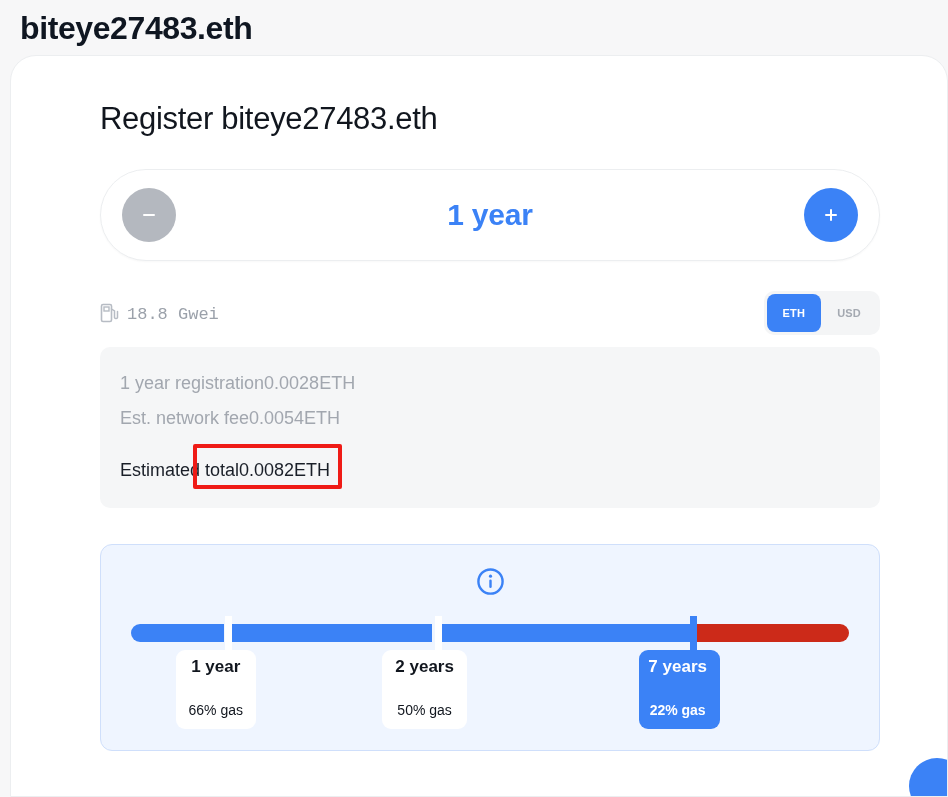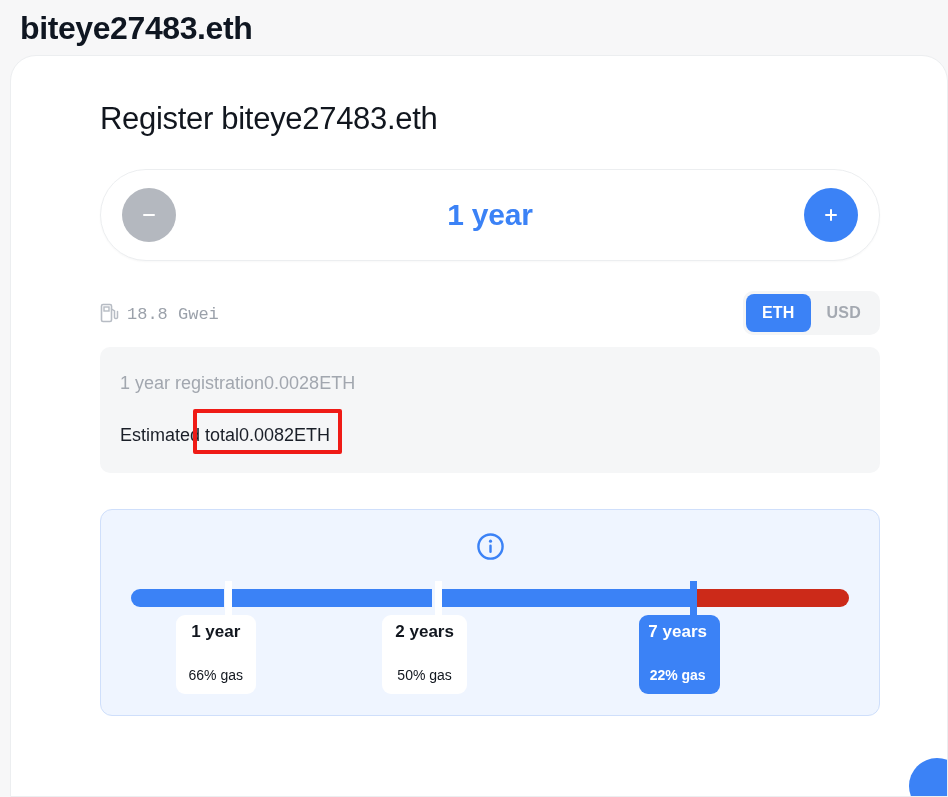--- a/index.html
+++ b/index.html
@@ -120,21 +120,21 @@
     align-items: center;
     background: #f4f5f6;
     border-radius: 10px;
     padding: 3px;
     height: 44px;
   }
   .cur-btn {
     border: none;
     background: transparent;
     font-family: inherit;
-    font-size: 16px;
+    font-size: 11px;
     font-weight: 700;
     color: #a4a9b1;
     padding: 0 16px;
     height: 38px;
     border-radius: 8px;
     cursor: pointer;
     letter-spacing: 0.2px;
   }
   .cur-btn.active {
     background: #3b82f6;
@@ -295,20 +295,24 @@
       <div class="currency-toggle">
         <button class="cur-btn active">ETH</button>
         <button class="cur-btn">USD</button>
       </div>
     </div>
 
     <div class="breakdown">
       <div class="bd-row">
         <span class="label">1 year registration</span>
         <span class="value">0.0028ETH</span>
+      </div>
+      <div class="bd-row">
+        <span class="label">Est. network fee</span>
+        <span class="value">0.0054ETH</span>
       </div>
       <div class="bd-row total">
         <span class="label">Estimated total</span>
         <span class="total-value-wrap">
           <span class="value">0.0082ETH</span>
           <span class="highlight-box"></span>
         </span>
       </div>
     </div>
 

